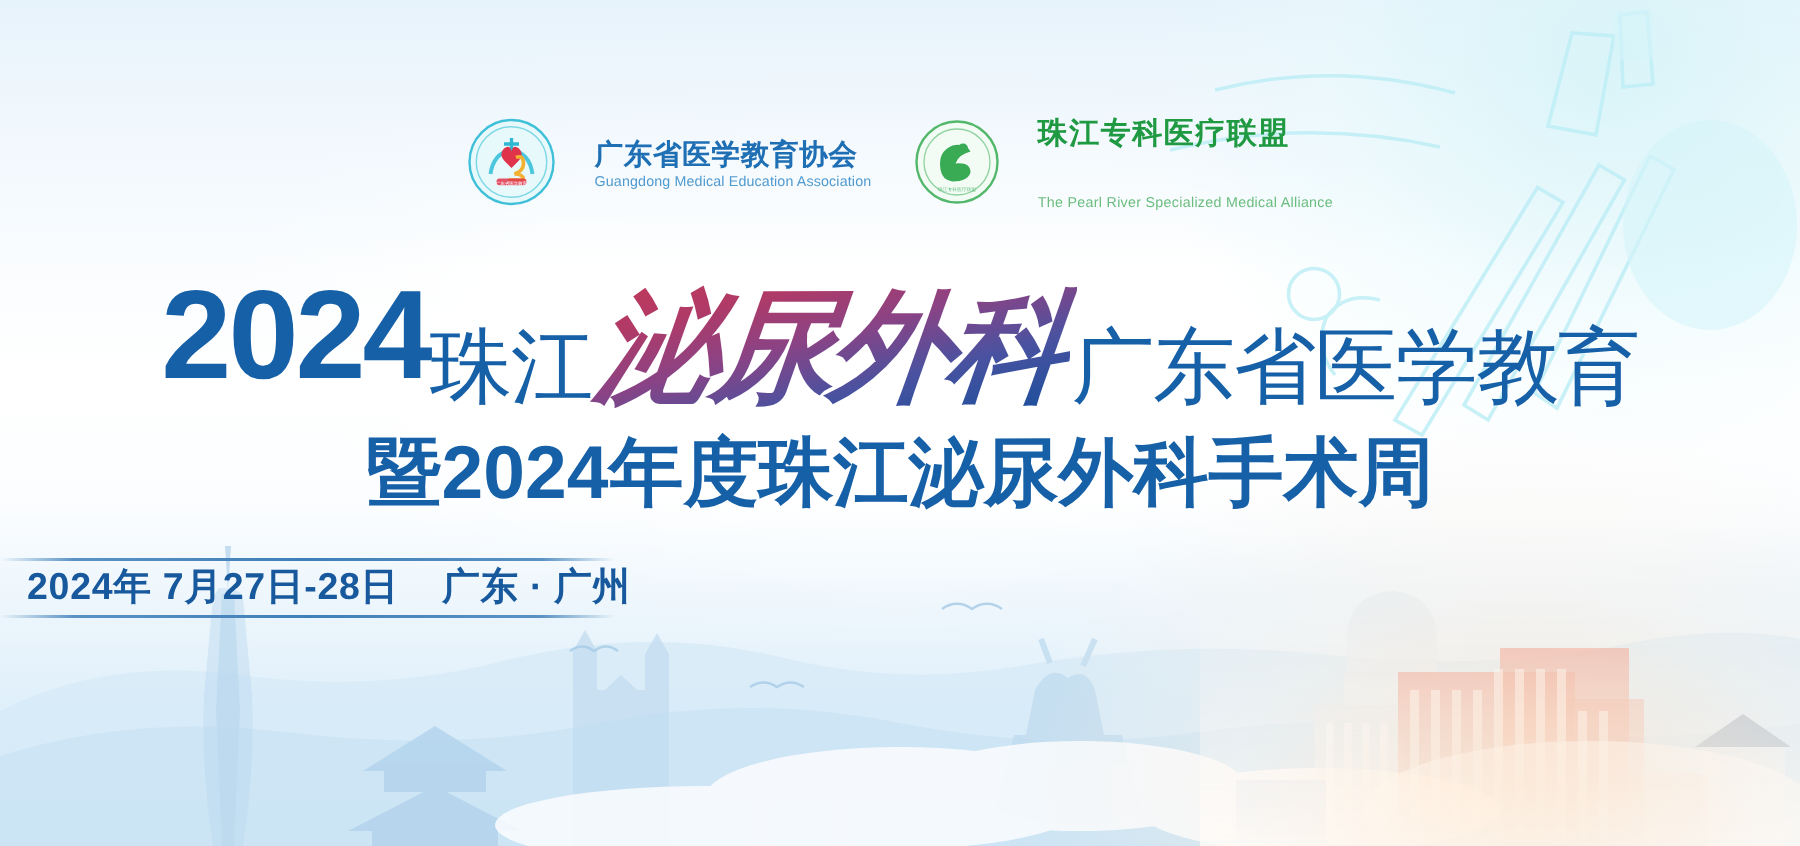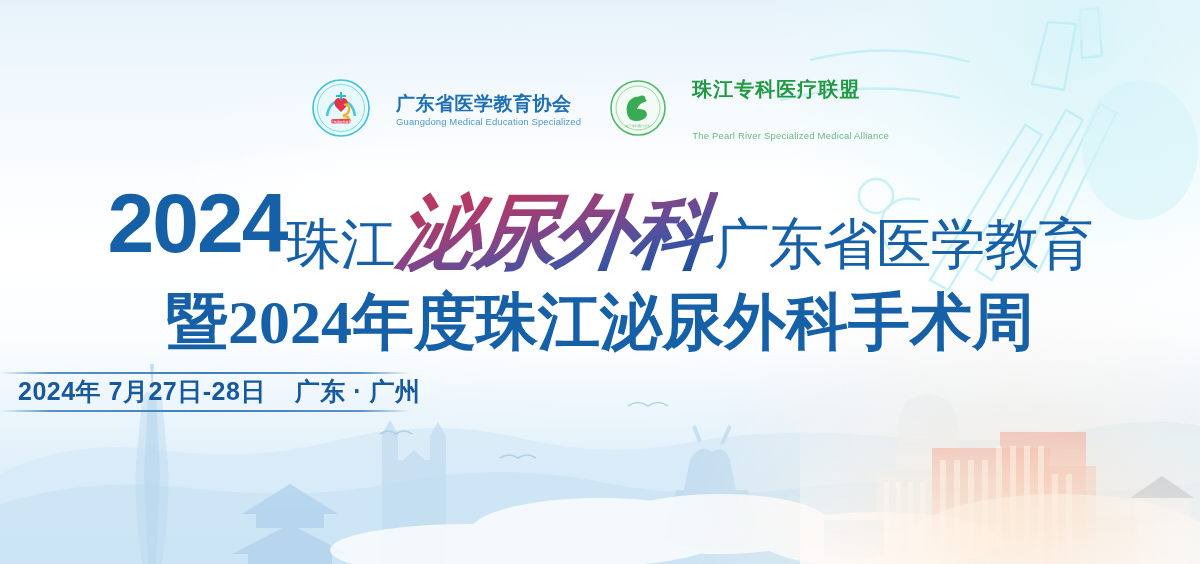--- a/index.html
+++ b/index.html
@@ -74,22 +74,22 @@
     background:linear-gradient(165deg,#c0395a 0%, #b03a67 22%, #8a4385 45%, #4a52a0 70%, #1a4f9c 100%);
     -webkit-background-clip:text;background-clip:text;
     -webkit-text-fill-color:transparent;color:transparent;
     padding:0 4px;transform:skewX(-6deg);
   }
   .subtitle-row{
     position:absolute;left:0;top:288px;width:1200px;
     display:flex;align-items:center;justify-content:center;
   }
   .subtitle{
-    font-size:62px;font-weight:bold;color:#1660a8;letter-spacing:0px;
-    white-space:nowrap;line-height:1.1;font-family:Liberation Serif, serif;
+    font-size:50px;font-weight:bold;color:#1660a8;letter-spacing:0px;
+    white-space:nowrap;line-height:1.1;
   }
   
   .date-row{
     position:absolute;left:0;top:372px;width:1200px;
     display:flex;justify-content:center;flex-direction:column;
   }
   .date-box{
     position:relative;padding:7px 18px 8px 18px;
   }
   .rule{
@@ -249,21 +249,21 @@
           <path d="M16 38 Q18 24 30 22 Q42 24 44 38" fill="none" stroke="#4cc6dc" stroke-width="2.6"></path>
           <path d="M30 14 L30 24 M25 18 L35 18" stroke="#2fb8d2" stroke-width="2.2"></path>
           <path d="M26 30 q-5 -5 -1 -9 q4 -3 5 2 q1 -5 5 -2 q4 4 -1 9 l-4 4 Z" fill="#e0344a"></path>
           <path d="M33 27 q5 -2 5 4 q0 5 -6 7 q6 0 6 4 l-10 0" fill="none" stroke="#f2b231" stroke-width="2.4"></path>
           <rect x="20" y="41" width="20" height="4.5" rx="2" fill="#e0344a" opacity=".85"></rect>
           <text x="30" y="45" font-size="3" fill="#ffffff" text-anchor="middle" font-family="DejaVu Sans">广东省医学教育</text>
         </svg>
       </span>
       <span class="logo-text">
         <span class="logo-cn">广东省医学教育协会</span>
-        <span class="logo-en">Guangdong Medical Education Specialized</span>
+        <span class="logo-en">Guangdong Medical Education Association</span>
       </span>
     </div>
 
 
     <div class="logo-block l3">
       <span class="seal">
         <svg width="58" height="58" viewBox="0 0 58 58">
           <circle cx="29" cy="29" r="27" fill="#f2fbf4" stroke="#54b86c" stroke-width="1.6"></circle>
           <circle cx="29" cy="29" r="22" fill="none" stroke="#8fd3a0" stroke-width=".9"></circle>
           <path d="M18 34 Q16 22 26 18 Q34 16 38 22 Q30 24 28 30 Q38 29 38 36 Q36 42 26 42 Q19 41 18 34 Z" fill="#3aab55"></path>

